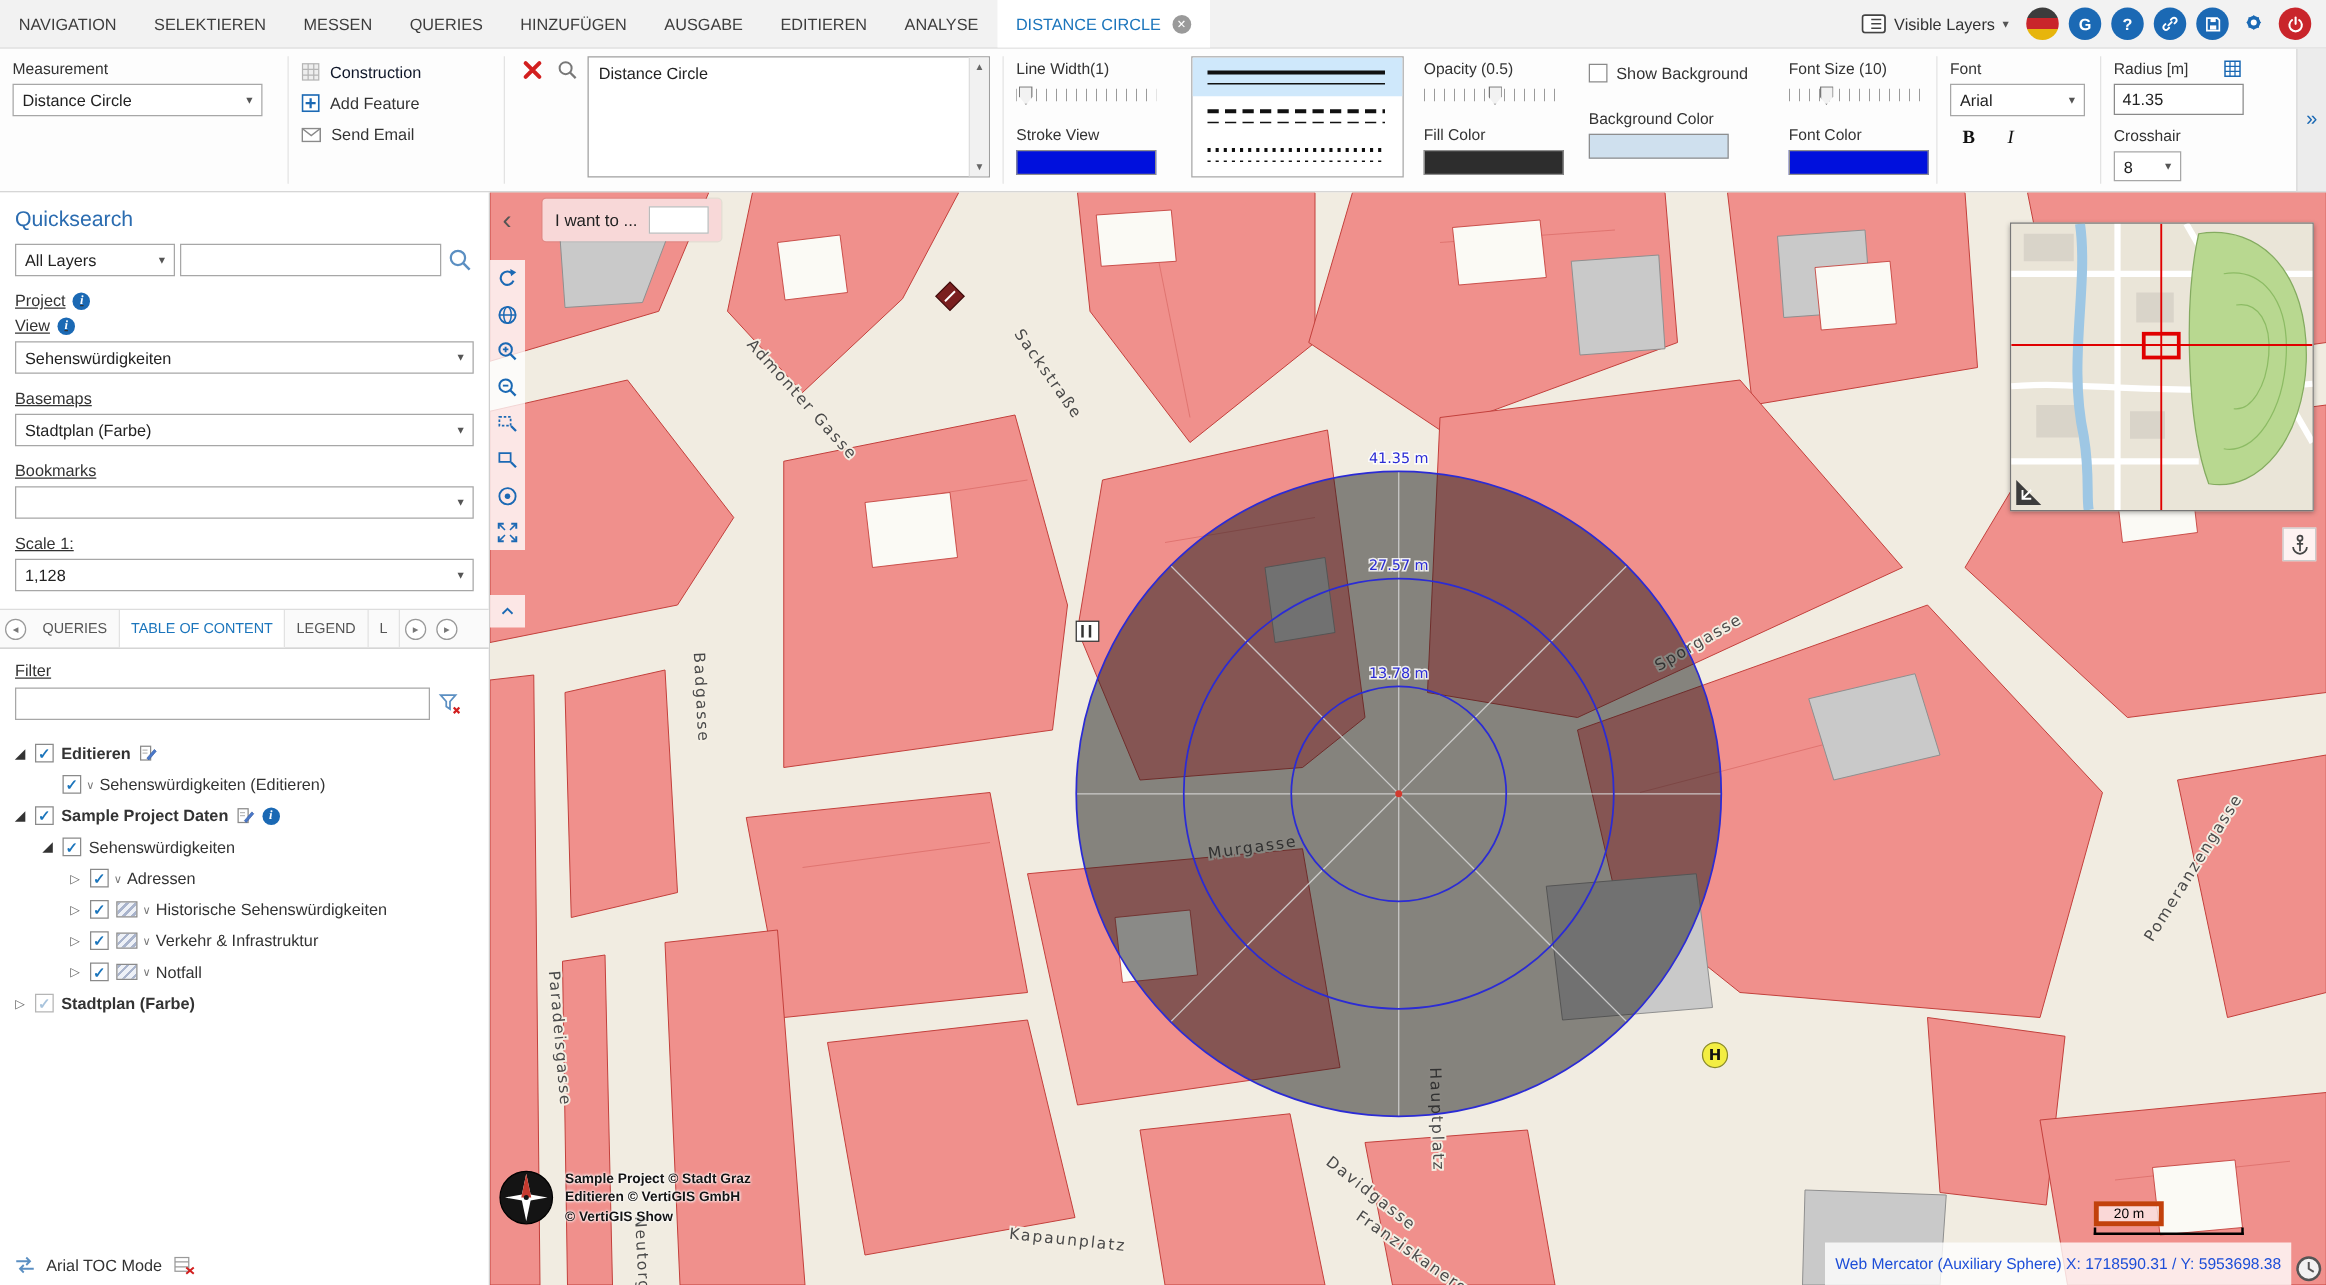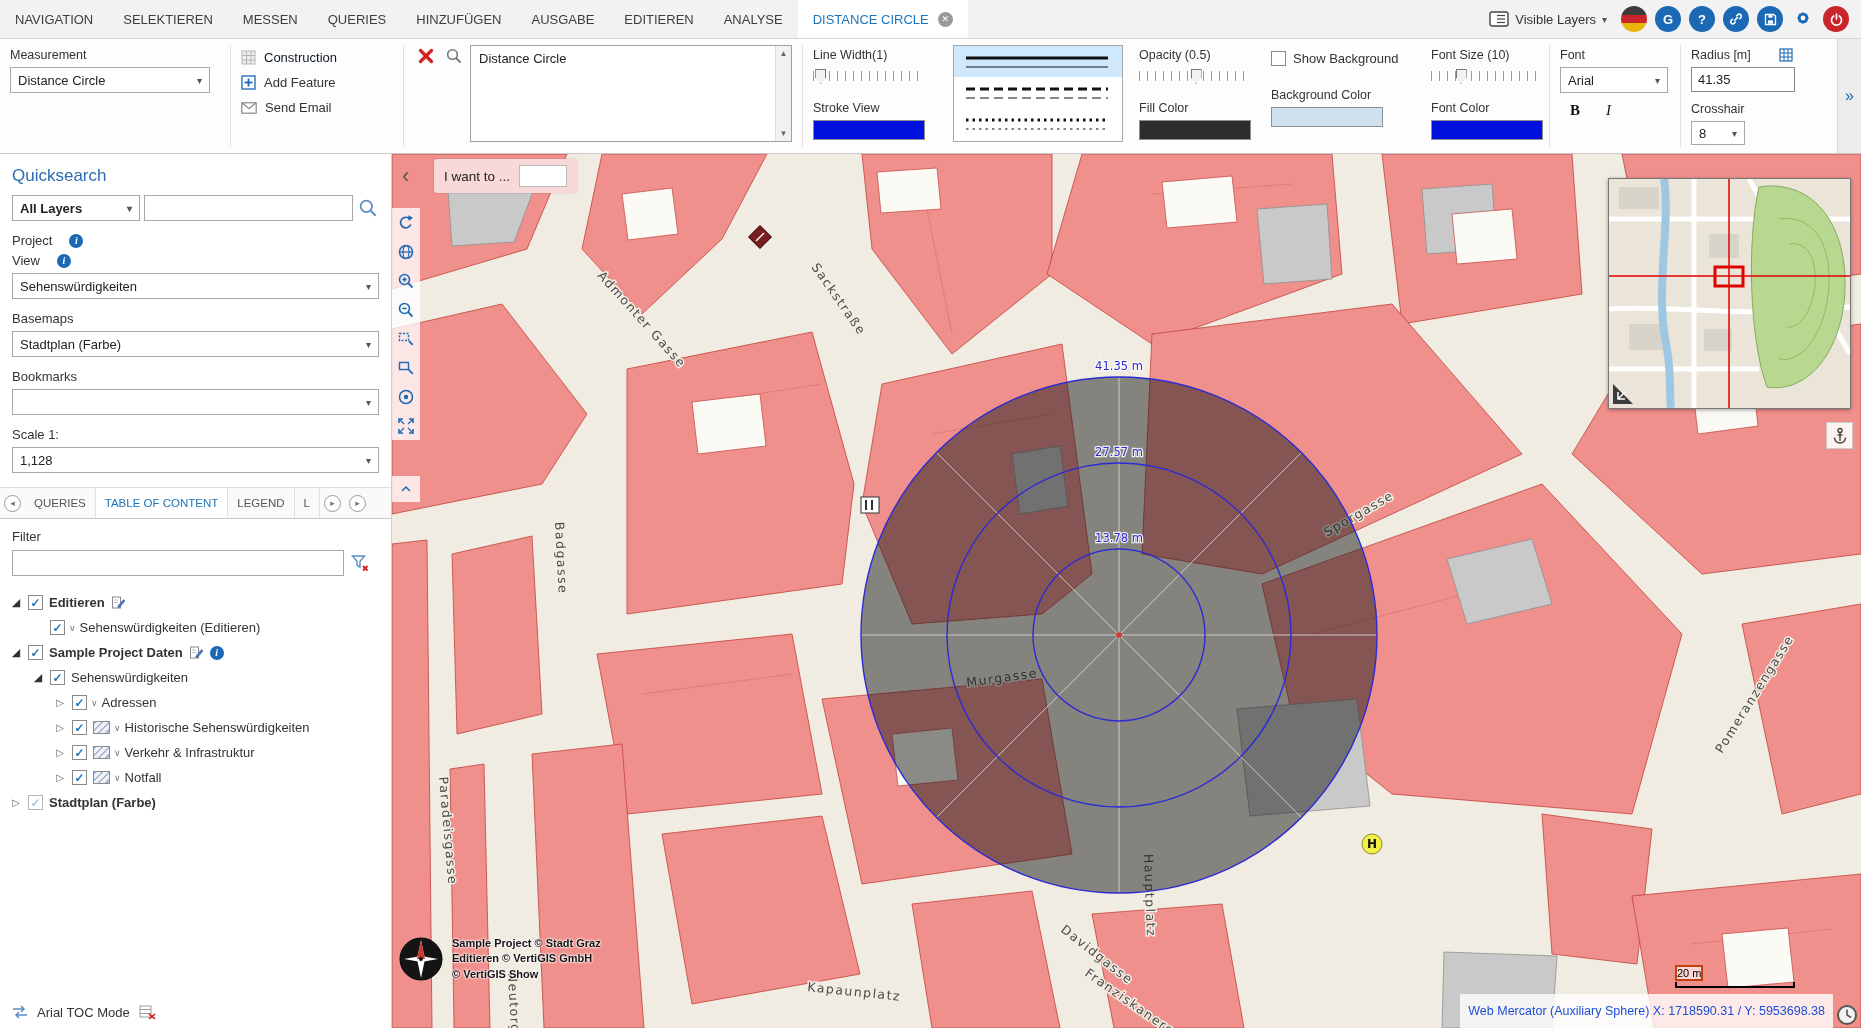--- a/index.html
+++ b/index.html
@@ -59,23 +59,23 @@
   #ribbon-expander { margin-left:auto; width:24px; background:#ececec; border-left:1px solid #d8d8d8;
                      color:#1b69b4; font-size:16px; display:flex; align-items:center; justify-content:center;
                      cursor:pointer; border-top:none; border-bottom:none; border-right:none; }
 
   
   #sidebar { position:absolute; top:154px; left:0; width:392px; bottom:0; background:#fff;
              border-right:1px solid #cfcfcf; font-size:13px; color:#333; }
   .sb-pad { padding:10px 12px 0 12px; }
   .qs-title { font-size:17px; color:#2b6cb0; font-weight:normal; margin:2px 0 9px; }
   .search-row { display:flex; align-items:center; gap:4px; }
-  .search-row .select { width:128px; flex:none;font-weight:bold; }
+  .search-row .select { width:128px; flex:none; }
   .search-row input { flex:1; height:26px; border:1px solid #a7a7a7; padding:0 6px; font-size:13px; min-width:0; }
-  .sb-label { margin:12px 0 5px; display:flex; align-items:center; gap:17px; font-size:13px; color:#333; }
+  .sb-label { margin:12px 0 5px; display:flex; align-items:center; gap:6px; font-size:13px; color:#333;text-decoration:underline; }
   .info-icon { width:14px; height:14px; border-radius:50%; background:#1b69b4; color:#fff; font-size:10px;
                font-weight:bold; font-style:italic; display:inline-flex; align-items:center; justify-content:center;
                font-family:"Liberation Serif",serif; flex:none; cursor:pointer; }
   .sb-select { width:100%; }
   .sb-tabs { display:flex; align-items:center; height:32px; margin-top:14px; background:#fafafa;
              border-top:1px solid #ddd; border-bottom:1px solid #c9c9c9; overflow:hidden; }
   .sb-tab { padding:0 9px; font-size:11.5px; color:#555; height:100%; display:flex; align-items:center;
             border-right:1px solid #e2e2e2; white-space:nowrap; cursor:pointer; }
   .sb-tab.active { color:#1b75bc; background:#fff; }
   .round-btn { min-width:17px; width:17px; height:17px; border-radius:50%; border:1px solid #999; color:#777;
@@ -122,22 +122,22 @@
   #tool-collapse { position:absolute; left:0; top:322px; width:28px; height:26px; background:rgba(255,255,255,.78);
                    border:none; cursor:pointer; display:flex; align-items:center; justify-content:center; }
   #overview { position:absolute; right:10px; top:24px; width:243px; height:231px; border:1px solid #777;
               background:#ebe6da; box-shadow:0 1px 4px rgba(0,0,0,.35); cursor:pointer; }
   #overview-btn { position:absolute; right:8px; top:268px; width:27px; height:27px; background:rgba(255,255,255,.88);
                   border:1px solid #ccc; cursor:pointer; display:flex; align-items:center; justify-content:center; padding:0; }
   #compass { position:absolute; left:6px; bottom:42px; }
   #copyright { position:absolute; left:60px; bottom:46px; font-size:11px; font-weight:bold; color:#141414;
                line-height:1.4; text-shadow:0 0 2px #fff,0 0 2px #fff,0 0 3px #fff; }
   #scalebar { position:absolute; right:66px; bottom:40px; width:120px; }
-  #scalebar .lbl { font-size:11px; color:#000; background:rgba(255,255,255,.65); border:2px solid #c2410c;
-                   display:inline-block; padding:0 0; }
+  #scalebar .lbl { font-size:11px; color:#000; background:rgba(255,255,255,.65); border:4px solid #c2410c;
+                   display:inline-block; padding:0 12px; }
   #scalebar .bar { height:6px; border:2px solid #000; border-top:none; margin-top:1px; }
   #statusbar { position:absolute; right:28px; bottom:0; height:22px; background:rgba(255,255,255,.8);
                font-size:12.5px; color:#1d4ed8; display:flex; align-items:center; padding:17px 8px; white-space:nowrap; }
   #clock-btn { position:absolute; right:3px; bottom:2px; width:22px; height:22px; background:none; border:none; padding:0; cursor:pointer; }
 </style>
 </head>
 <body>
 
 <div id="app">
 

